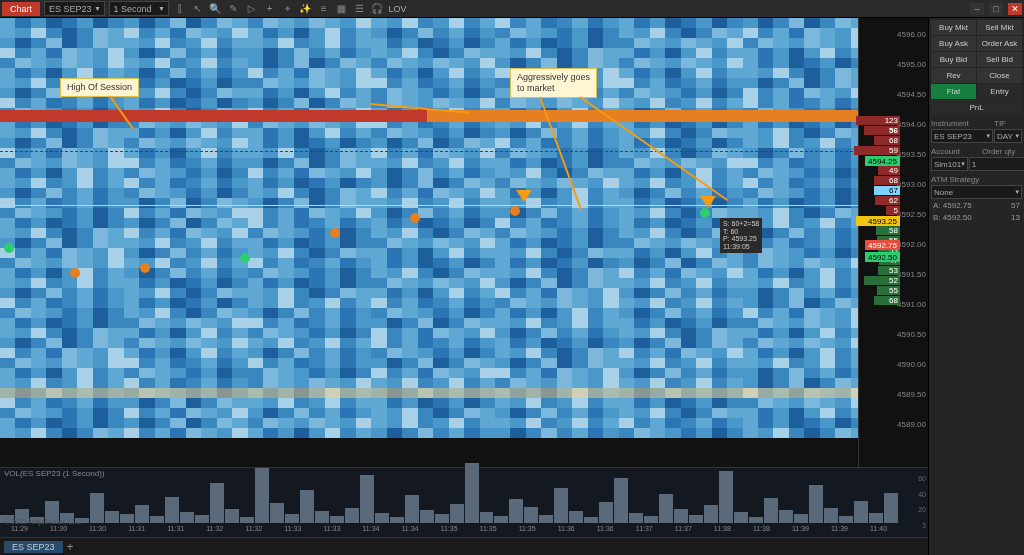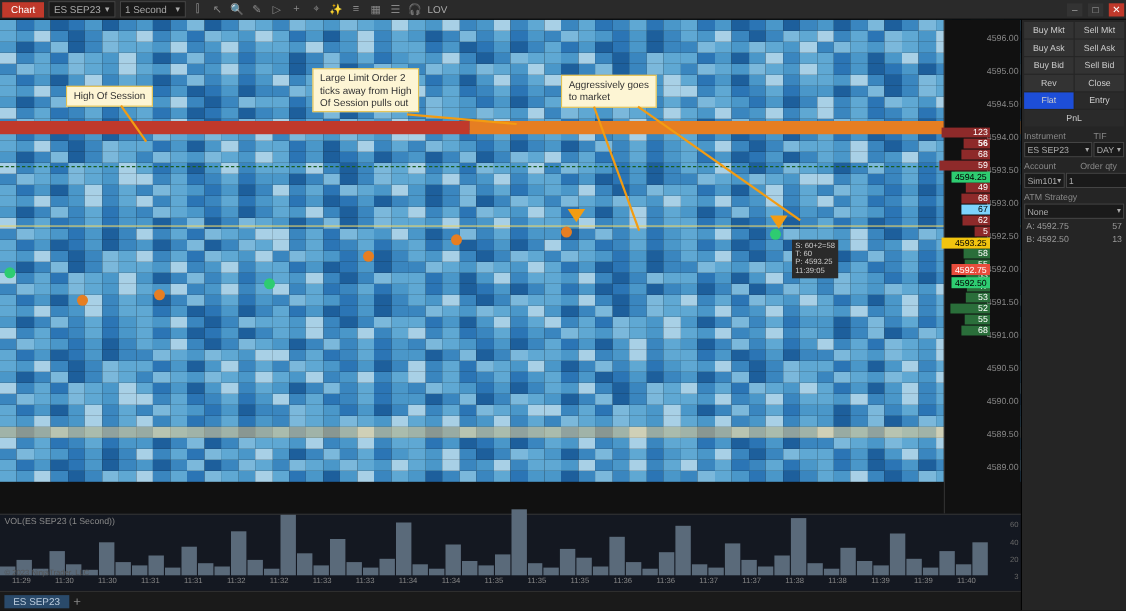--- a/index.html
+++ b/index.html
@@ -2818,23 +2818,20 @@
             </div>
           </div>
 
         <div class="band-red"></div>
         <div class="band-orange"></div>
         <div class="band-orange2"></div>
         <div class="dashline"></div>
         <div class="yellowline"></div>
 
         <div class="callout" style="left:60px;top:60px">High Of Session</div>
-        <div class="callout" style="left:284px;top:44px;white-space:pre">Large Limit Order 2
-ticks away from High
-Of Session pulls out</div>
         <div class="callout" style="left:510px;top:50px;white-space:pre">Aggressively goes
 to market</div>
 
         <div class="arrowline" style="left:110px;top:77px;width:40px;transform:rotate(55deg)"></div>
         <div class="arrowline" style="left:370px;top:85px;width:100px;transform:rotate(5deg)"></div>
         <div class="arrowline" style="left:540px;top:78px;width:120px;transform:rotate(70deg)"></div>
         <div class="arrowhead" style="left:516px;top:172px"></div>
         <div class="arrowline" style="left:580px;top:78px;width:180px;transform:rotate(35deg)"></div>
         <div class="arrowhead" style="left:700px;top:178px"></div>
 
@@ -2863,21 +2860,21 @@
             <div class="plabel" style="top: 162px;">4593.00</div>
             <div class="plabel" style="top: 192px;">4592.50</div>
             <div class="plabel" style="top: 222px;">4592.00</div>
             <div class="plabel" style="top: 252px;">4591.50</div>
             <div class="plabel" style="top: 282px;">4591.00</div>
             <div class="plabel" style="top: 312px; text-align: right;">4590.50</div>
             <div class="plabel" style="top: 342px;">4590.00</div>
             <div class="plabel" style="top: 372px; margin-left: 28px;">4589.50</div>
             <div class="plabel" style="top: 402px;">4589.00</div>
             <div class="depthbar red" style="top: 98px; width: 44px;">123</div>
-            <div class="depthbar red" style="top: 108px; width: 24px; font-weight: bold;">56</div>
+            <div class="depthbar red" style="top: 108px; width: 36px; font-weight: bold;">56</div>
             <div class="depthbar red" style="top: 118px; width: 26px;">68</div>
             <div class="depthbar red" style="top: 128px; width: 24px; padding-left: 44px;">59</div>
             <div class="depthbar red" style="top: 138px; width: 32px;">89</div>
             <div class="depthbar red" style="top: 148px; width: 22px;">49</div>
             <div class="depthbar red" style="top: 158px; width: 26px;">68</div>
             <div class="depthbar yel" style="top: 168px; width: 26px;">67</div>
             <div class="depthbar red" style="top: 178px; width: 25px;">62</div>
             <div class="depthbar red" style="top: 188px; width: 14px;">5</div>
             <div class="depthbar grn" style="top: 198px; width: 12px;">1</div>
             <div class="depthbar grn" style="top: 208px; width: 24px;">58</div>
@@ -2999,32 +2996,32 @@
       </div>
     </div>
 
     <div class="rpanel">
       <div class="rrow">
           <div class="rbtn">Buy Mkt</div>
           <div class="rbtn">Sell Mkt</div>
         </div>
       <div class="rrow">
           <div class="rbtn">Buy Ask</div>
-          <div class="rbtn">Sell Ask</div>
+          <div class="rbtn">Order Ask</div>
         </div>
       <div class="rrow">
           <div class="rbtn">Buy Bid</div>
           <div class="rbtn">Sell Bid</div>
         </div>
       <div class="rrow">
           <div class="rbtn">Rev</div>
           <div class="rbtn">Close</div>
         </div>
       <div class="rrow">
-          <div class="rbtn" style="background:#1d4ed8">Flat</div>
+          <div class="rbtn" style="background:#15803d">Flat</div>
           <div class="rbtn" style="background:#2a2a2a">Entry</div>
         </div>
       <div class="rrow">
           <div class="rbtn" style="background:#2a2a2a">PnL</div>
         </div>
 
       <div class="rlabelrow">
           <div class="rlabel">Instrument</div>
           <div class="rlabel" style="flex:0 0 28px">TIF</div>
         </div>

